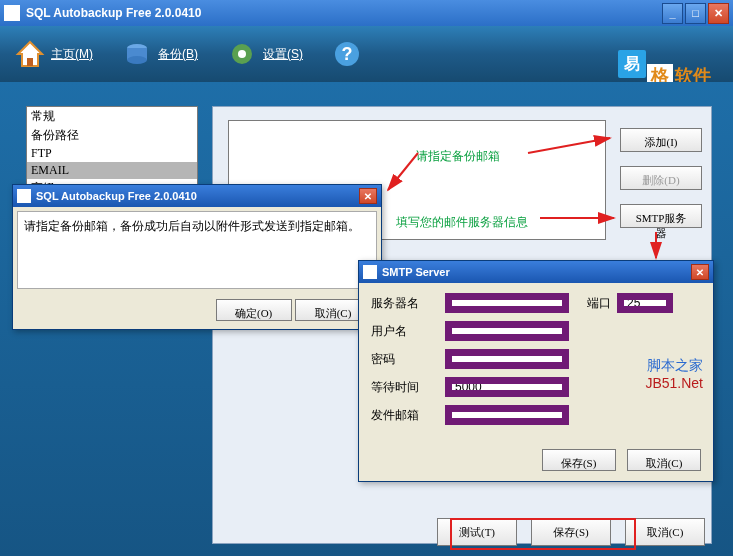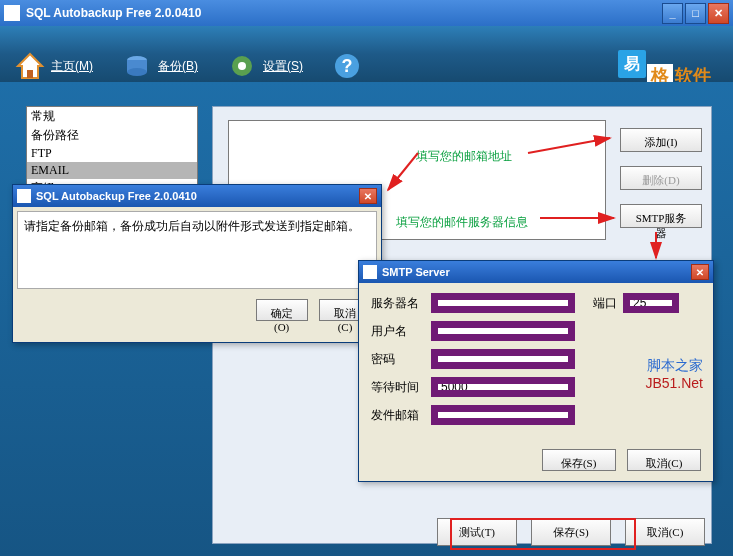--- a/index.html
+++ b/index.html
@@ -7,21 +7,21 @@
 
 
 .titlebar { height: 26px; background: linear-gradient(#4a8de0, #2b6fc7); display: flex; align-items: center; padding: 0 4px; color: #fff; font-weight: bold; }
 .titlebar .app-icon { width: 16px; height: 16px; background: #fff; margin-right: 6px; display: inline-block; }
 .titlebar .title { flex: 1; font-family: Arial; }
 .titlebar .win-btns { display: flex; gap: 2px; }
 .titlebar .win-btn { width: 21px; height: 21px; background: linear-gradient(#6aa8ef,#3a7bd0); border: 1px solid #1a4b8f; display: flex; align-items: center; justify-content: center; color: #fff; font-weight: bold; font-size: 11px; cursor: pointer; }
 .titlebar .win-btn.close { background: linear-gradient(#e87760,#d04828); border-color: #a02e18; }
 
 
-.toolbar { height: 56px; background: linear-gradient(#2d7fb8, #1e5a88 50%, #164a70); display: flex; align-items: flex-end; padding: 0 14px; gap: 28px; color: #fff; position: relative; }
+.toolbar { height: 56px; background: linear-gradient(#2d7fb8, #1e5a88 50%, #164a70); display: flex; align-items: center; padding: 0 14px; gap: 28px; color: #fff; position: relative; }
 .tb-item { display: flex; align-items: center; gap: 5px; cursor: pointer; }
 .tb-icon { width: 32px; height: 32px; }
 .tb-item span.lbl { text-decoration: underline; }
 .logo-right { position: absolute; right: 22px; top: 14px; display: flex; align-items: center; }
 .logo-right .box { width: 28px; height: 28px; background: #2aa3e6; color: #fff; display: flex; align-items: center; justify-content: center; font-size: 16px; font-weight: bold; border-radius: 2px; }
 .logo-right .txt { margin-left: 1px; margin-top: 24px; }
 .logo-right .txt .g { background: #fff; color: #e08a1a; font-size: 18px; font-weight: bold; padding: 2px 4px; }
 .logo-right .txt .sw { color: #e08a1a; font-size: 18px; font-weight: bold; margin-left: 2px; }
 
 
@@ -42,28 +42,28 @@
 
 .dialog { position: absolute; background: #ece9d8; border: 1px solid #0a3c7a; box-shadow: 2px 2px 6px rgba(0,0,0,.3); }
 .dialog .dlg-title { height: 22px; background: linear-gradient(#3a7edc,#1a56b0); color: #fff; display: flex; align-items: center; padding: 0 4px; font-family: Arial; font-weight: bold; font-size: 11px; }
 .dialog .dlg-title .app-icon { width: 14px; height: 14px; background: #fff; margin-right: 5px; }
 .dialog .dlg-title .sp { flex: 1; }
 .dialog .dlg-title .close { width: 18px; height: 16px; background: linear-gradient(#e87760,#d04828); border: 1px solid #a02e18; color: #fff; display: flex; align-items: center; justify-content: center; font-size: 10px; cursor: pointer; }
 .dlg-body { background: #fff; margin: 4px; border: 1px solid #aaa; padding: 6px; }
 .dlg1 { left: 12px; top: 184px; width: 370px; }
 .dlg1 .dlg-body { height: 78px; }
 .dlg1 .btns { text-align: right; padding: 6px 10px 8px; }
-.dlg1 .btns button { width: 52px; height: 22px; margin-left: 8px; }
+.dlg1 .btns button { width: 76px; height: 22px; margin-left: 0; }
 
 .dlg2 { left: 358px; top: 260px; width: 356px; }
 .dlg2 .form { padding: 10px 12px; }
 .dlg2 .row { display: flex; align-items: center; margin-bottom: 8px; }
 .dlg2 .row .lbl { width: 60px; }
 .dlg2 .row input { border: 7px solid #701a75; height: 20px; padding: 0 3px; font-size: 12px; }
-.dlg2 .row .f1 { width: 144px; }
+.dlg2 .row .f1 { width: 124px; margin-left: 14px; }
 .dlg2 .row .fport { width: 56px; margin-left: 6px; }
 .dlg2 .row .lport { margin-left: 18px; }
 .dlg2 .btns { text-align: right; padding: 6px 12px 10px; }
 .dlg2 .btns button { width: 74px; height: 22px; margin-left: 8px; }
 
 
 .bottom-btns { position: absolute; right: 28px; bottom: 10px; display: flex; gap: 14px; }
 .bottom-btns button { width: 80px; height: 28px; }
 .redbox { position: absolute; border: 2px solid #e02020; }
 .rb1 { left: 450px; bottom: 6px; width: 186px; height: 32px; }
@@ -200,21 +200,21 @@
   </div>
 </div>
 
 <div class="bottom-btns">
   <button class="btn">测试(T)</button>
   <button class="btn">保存(S)</button>
   <button class="btn">取消(C)</button>
 </div>
 <div class="redbox rb1"></div>
 
-<div class="anno" style="left:416px; top:148px;">填写您的邮箱地址</div>
+<div class="anno" style="left:416px; top:148px;">请指定备份邮箱</div>
 <div class="anno" style="left:396px; top:214px;">填写您的邮件服务器信息</div>
 
 <svg style="position:absolute; left:0; top:0; width:733px; height:556px; pointer-events:none;">
   <defs>
       <marker id="ah" markerWidth="10" markerHeight="10" refX="8" refY="3" orient="auto">
         <path d="M0,0 L9,3 L0,6 Z" fill="#e02020"></path>
       </marker>
     </defs>
   <line x1="528" y1="153" x2="610" y2="138" stroke="#e02020" stroke-width="2" marker-end="url(#ah)"></line>
   <line x1="418" y1="153" x2="388" y2="190" stroke="#e02020" stroke-width="2" marker-end="url(#ah)"></line>

